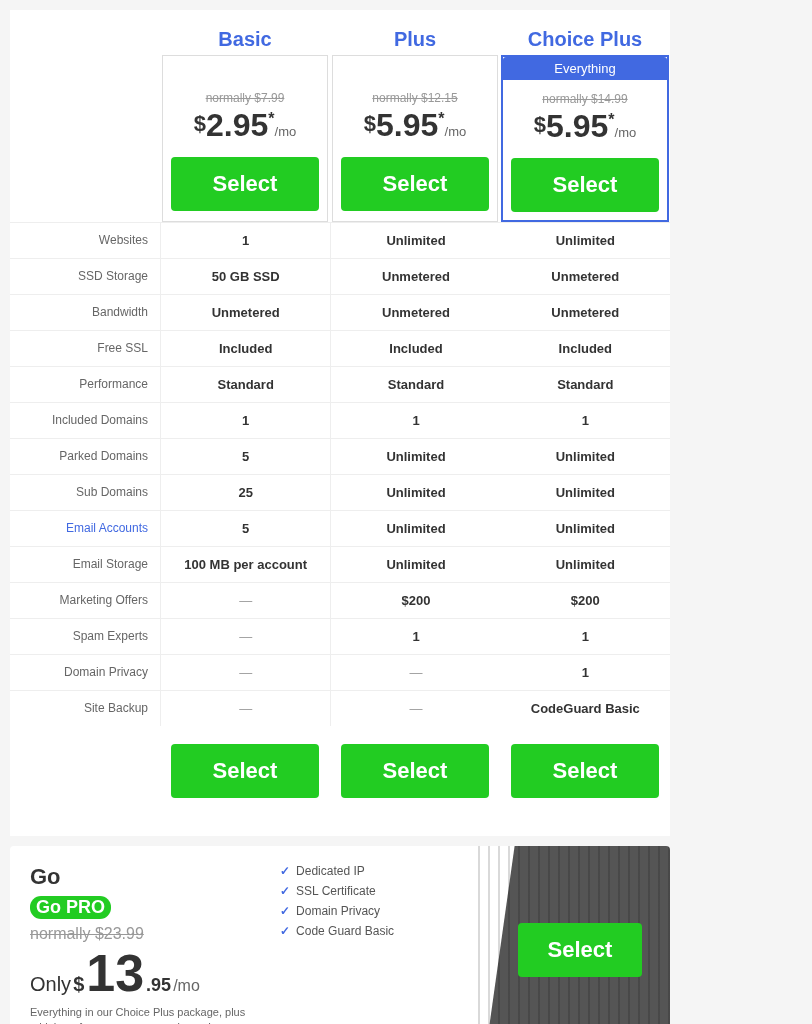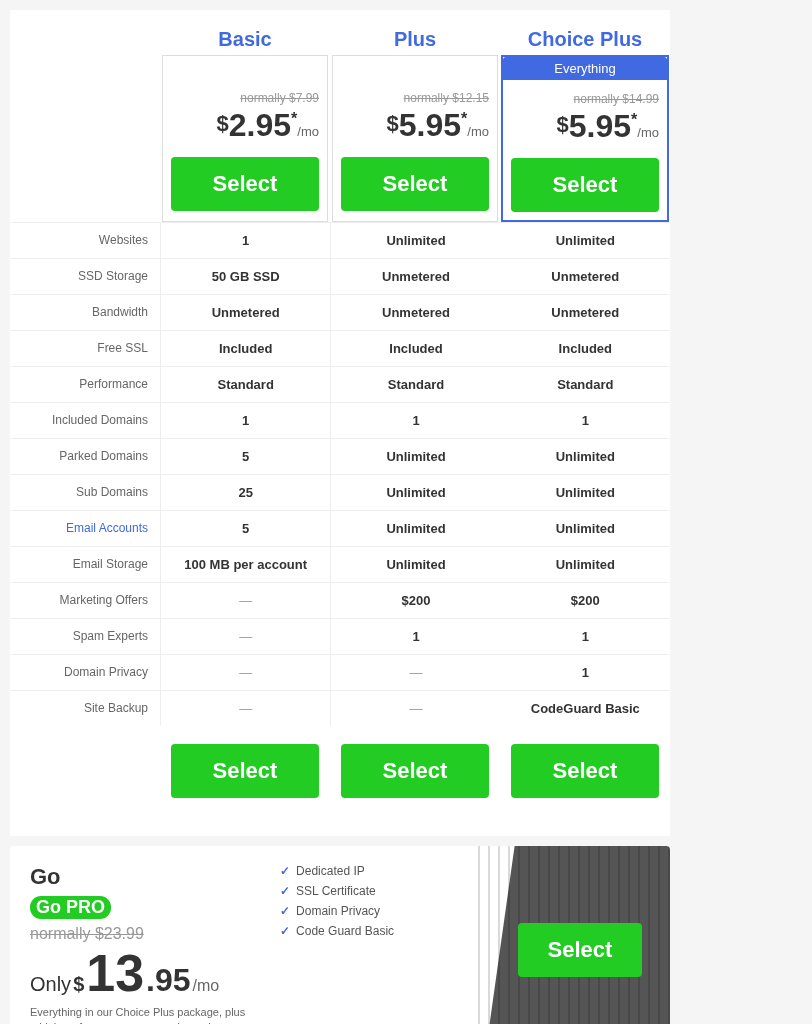--- a/index.html
+++ b/index.html
@@ -49,21 +49,21 @@
       flex: 1;
       border: 1px solid #ddd;
       margin: 0 2px;
     }
     .plan-col.highlighted {
       border: 2px solid #4169e1;
       margin: 0 1px;
     }
     
     .price-area {
-      text-align: right;
+      text-align: center;
       padding: 12px 8px 8px 8px;
       background: #fff;
     }
     .normal-price {
       font-size: 12px;
       color: #999;
       text-decoration: line-through;
       margin-bottom: 4px;
     }
     .main-price {
@@ -415,21 +415,21 @@
     <div class="go-pro-left">
       <div class="go-pro-title">
         <span class="go-pro-text">Go </span>
         <span class="go-pro-badge" style="font-size:18px;">Go PRO</span>
         <span class="go-pro-normally">normally $23.99</span>
       </div>
       <div class="go-pro-price-row">
         <span class="go-pro-only">Only</span>
         <span style="font-size:26px; font-weight:bold; color:#333; vertical-align:super; font-size:20px;"> $</span>
         <span style="font-size:52px; font-weight:bold; color:#333; line-height:1;">13</span>
-        <span style="font-size:32px; font-weight:bold; color:#333; vertical-align:super; margin-top:8px; display:inline-block;">.95</span>
+        <span style="font-size:18px; font-weight:bold; color:#333; vertical-align:super; margin-top:8px; display:inline-block;">.95</span>
         <span style="font-size:16px; color:#666;">/mo</span>
       </div>
       <div class="go-pro-desc">Everything in our Choice Plus package, plus a high performance server and more!</div>
     </div>
     <div class="go-pro-middle" id="go-pro-features-container">
     <div class="go-pro-feature">
           <span class="check-icon">✓</span>
           <span>Dedicated IP</span>
         </div>
         <div class="go-pro-feature">

